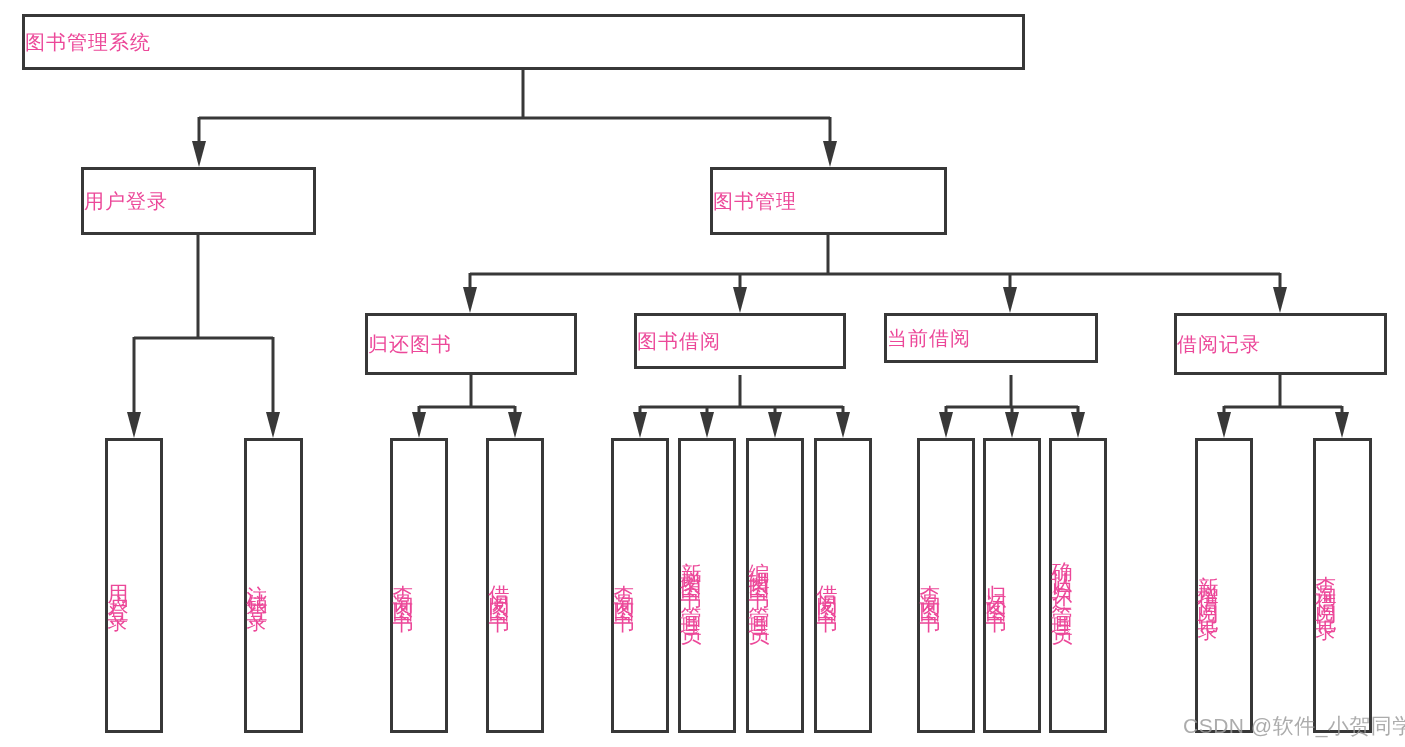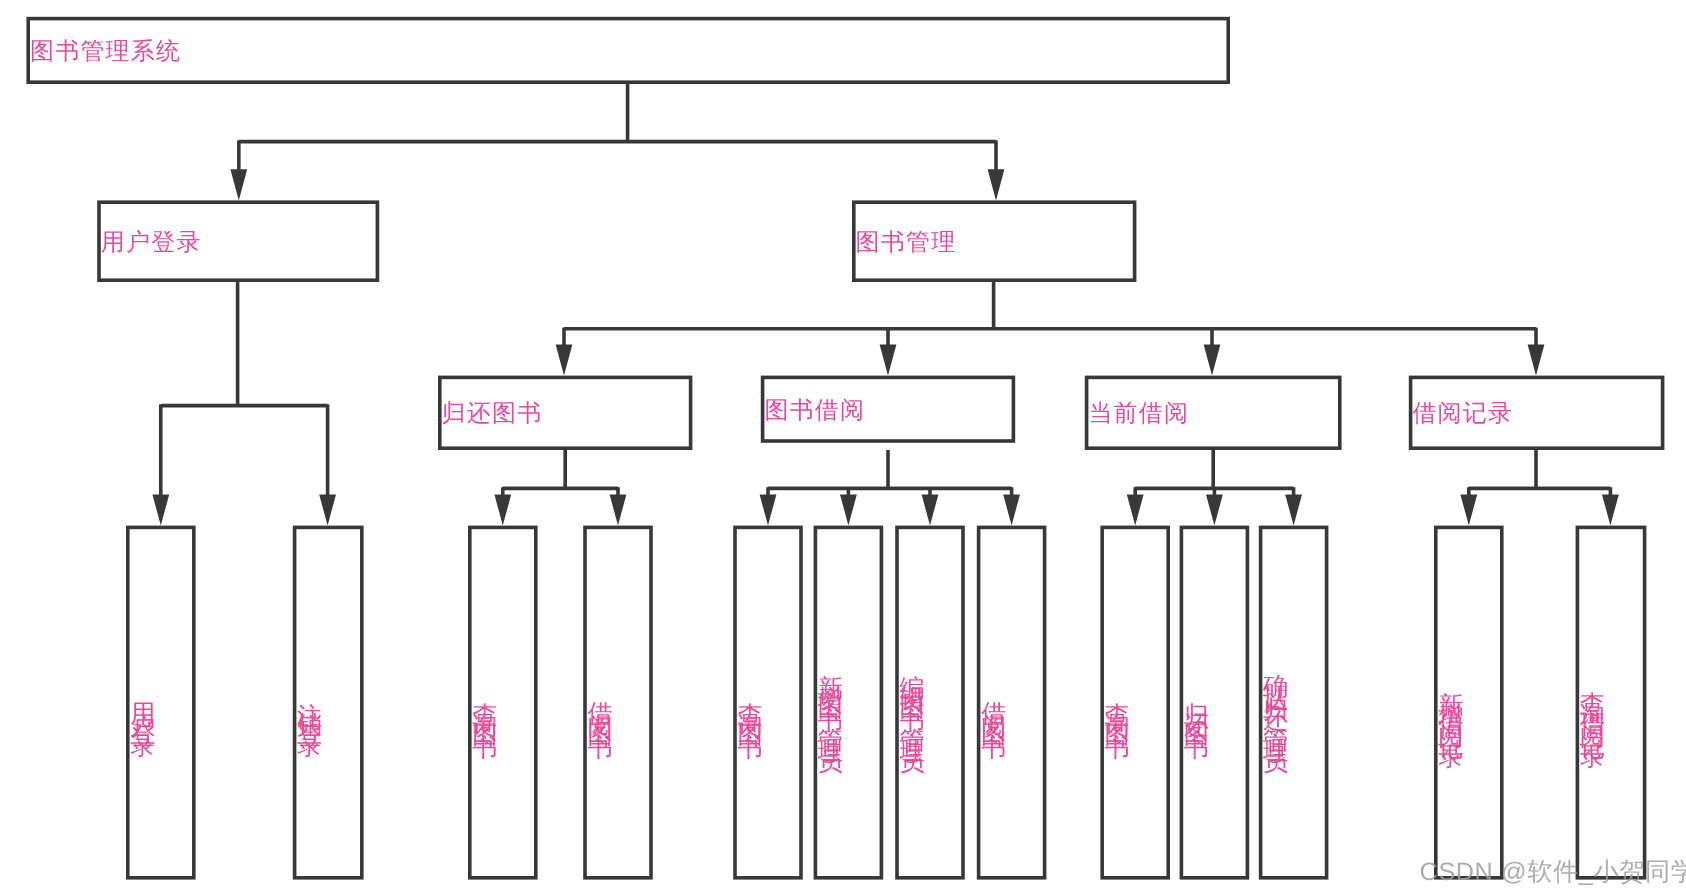--- a/index.html
+++ b/index.html
@@ -120,21 +120,21 @@
   <div class="box h" style="left:710px;top:167px;width:237px;height:68px;">
     <span>图书管理</span>
   </div>
 
   <div class="box h" style="left:365px;top:313px;width:212px;height:62px;">
     <span>归还图书</span>
   </div>
   <div class="box h" style="left:634px;top:313px;width:212px;height:56px;">
     <span>图书借阅</span>
   </div>
-  <div class="box h" style="left:904px;top:313px;width:214px;height:62px;">
+  <div class="box h" style="left:884px;top:313px;width:214px;height:50px;">
     <span>当前借阅</span>
   </div>
   <div class="box h" style="left:1174px;top:313px;width:213px;height:62px;">
     <span>借阅记录</span>
   </div>
 
   <div class="box v" style="left:105px;top:438px;width:58px;height:295px;">
     <span>用户登录</span>
   </div>
   <div class="box v" style="left:244px;top:438px;width:59px;height:295px;">

